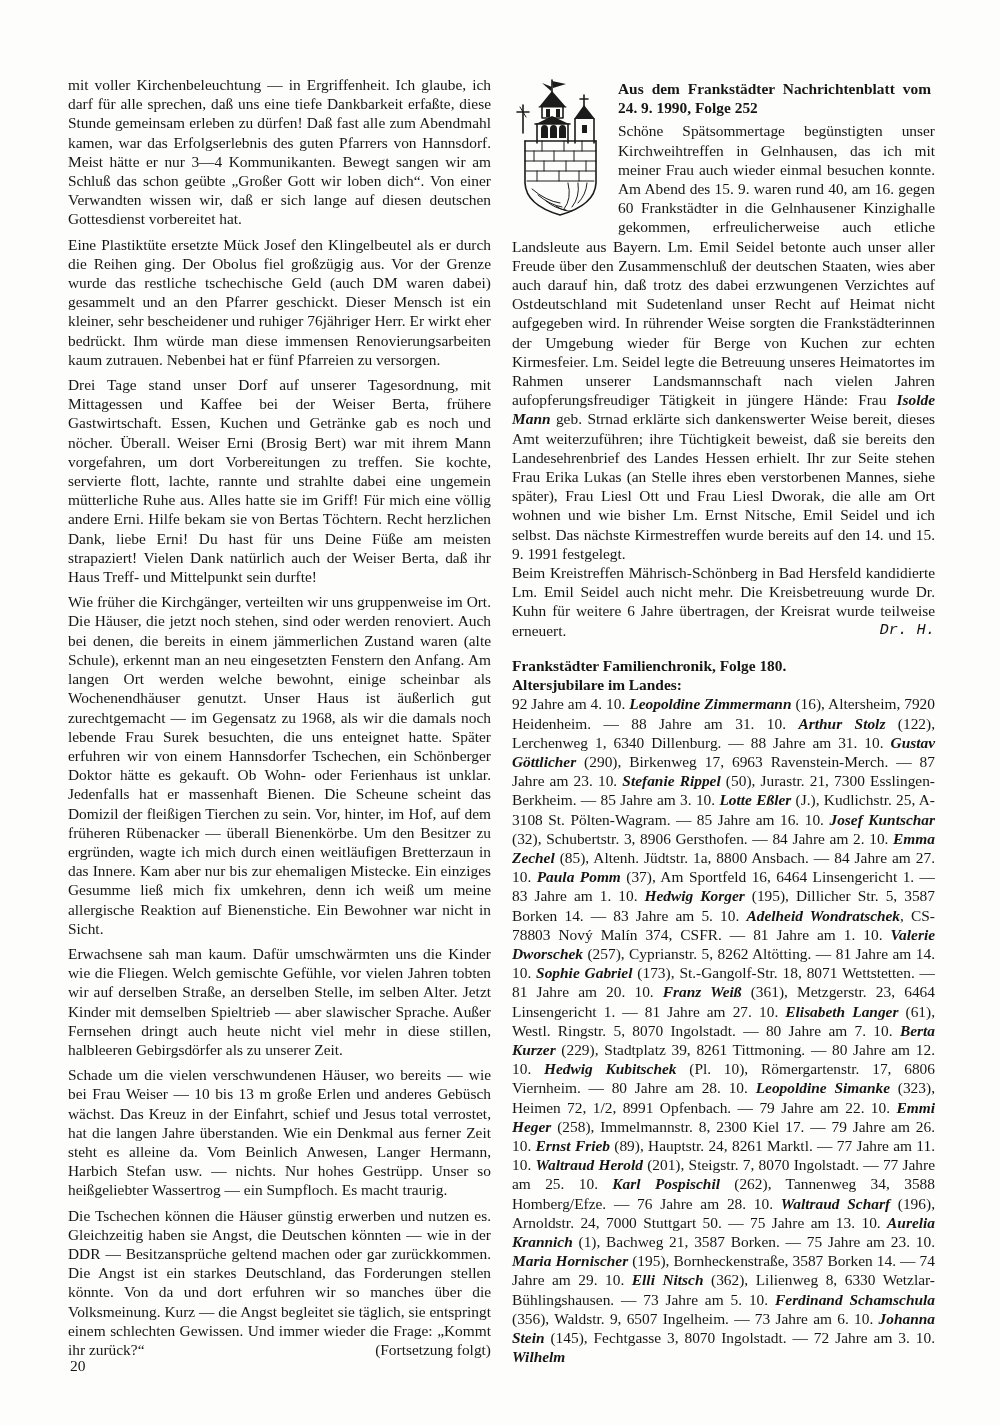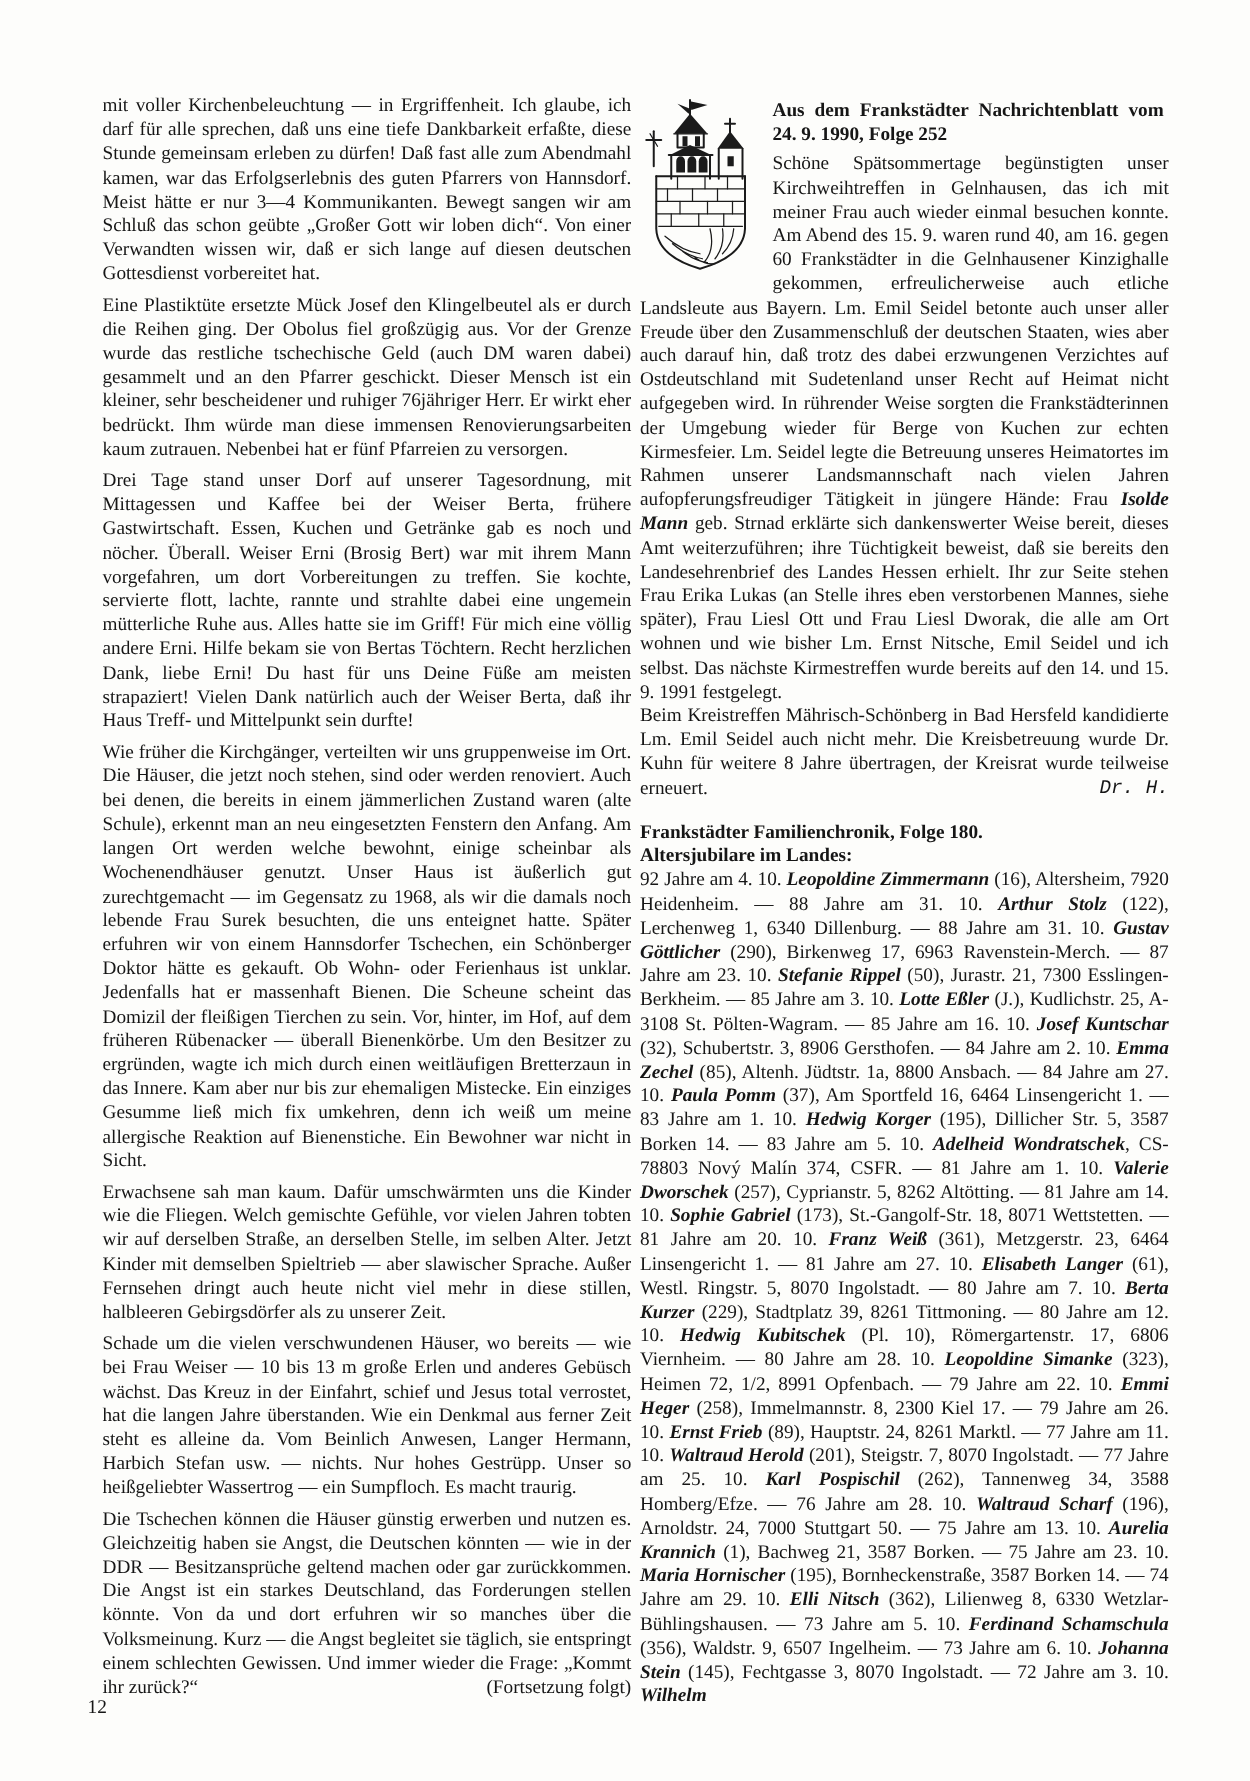--- a/index.html
+++ b/index.html
@@ -3,21 +3,21 @@
 <meta charset="utf-8">
 <style>
   html, body { margin: 0; padding: 0; }
   body {
     width: 1000px; height: 1425px; position: relative;
     background: #fdfdfb; color: #161616;
     font-family: "Liberation Serif", "DejaVu Serif", serif;
     font-size: 15.4px; line-height: 19.2px;
   }
   .col { position: absolute; top: 75px; width: 423px; text-align: justify; }
-  .col-left  { left: 68px; margin-left: 14px; }
+  .col-left  { left: 68px; }
   .col-right { left: 512px; }
   .para { margin: 0 0 6px 0; }
   .rpara { margin: 0; }
   b, .bold { font-weight: bold; font-style: italic; }
   .cont-note { float: right; }
   .sig { float: right; font-style: italic; font-family: Liberation Mono, monospace; }
   .crest {
     float: left; width: 96px; height: 146px; margin: 2px 10px 2px 0;
   }
   .masthead-title {
@@ -90,25 +90,25 @@
       <path class="ink-thin" d="M30,64 L30,74 M52,64 L52,74 M70,64 L70,74 M22,74 L22,84 M42,74 L42,84 M62,74 L62,84 M32,84 L32,94 M54,84 L54,94 M74,84 L74,94 M25,94 L25,104 M47,94 L47,104 M67,94 L67,104"></path>
 
       <path class="ink-thin" d="M20,112 Q34,124 48,126 M26,118 Q38,128 50,130 M34,124 Q44,132 54,133 M44,129 Q52,135 60,134 M56,106 Q60,122 52,132 M66,106 Q68,120 60,130 M75,106 Q74,118 66,126"></path>
     </svg>
   </div>
 
   <p class="masthead-subtitle">Aus dem Frankstädter Nachrichtenblatt vom 24. 9. 1990, Folge 252</p>
 
   <p class="rpara">Schöne Spätsommertage begünstigten unser Kirchweihtreffen in Gelnhausen, das ich mit meiner Frau auch wieder einmal besuchen konnte. Am Abend des 15. 9. waren rund 40, am 16. gegen 60 Frankstädter in die Gelnhausener Kinzighalle gekommen, erfreulicherweise auch etliche Landsleute aus Bayern. Lm. Emil Seidel betonte auch unser aller Freude über den Zusammenschluß der deutschen Staaten, wies aber auch darauf hin, daß trotz des dabei erzwungenen Verzichtes auf Ostdeutschland mit Sudetenland unser Recht auf Heimat nicht aufgegeben wird. In rührender Weise sorgten die Frankstädterinnen der Umgebung wieder für Berge von Kuchen zur echten Kirmesfeier. Lm. Seidel legte die Betreuung unseres Heimatortes im Rahmen unserer Landsmannschaft nach vielen Jahren aufopferungsfreudiger Tätigkeit in jüngere Hände: Frau <b>Isolde Mann</b> geb. Strnad erklärte sich dankenswerter Weise bereit, dieses Amt weiterzuführen; ihre Tüchtigkeit beweist, daß sie bereits den Landesehrenbrief des Landes Hessen erhielt. Ihr zur Seite stehen Frau Erika Lukas (an Stelle ihres eben verstorbenen Mannes, siehe später), Frau Liesl Ott und Frau Liesl Dworak, die alle am Ort wohnen und wie bisher Lm. Ernst Nitsche, Emil Seidel und ich selbst. Das nächste Kirmestreffen wurde bereits auf den 14. und 15. 9. 1991 festgelegt.</p>
   <p class="rpara">
-    <span>Beim Kreistreffen Mährisch-Schönberg in Bad Hersfeld kandidierte Lm. Emil Seidel auch nicht mehr. Die Kreisbetreuung wurde Dr. Kuhn für weitere 8 Jahre übertragen, der Kreisrat wurde teilweise erneuert.</span>
+    <span>Beim Kreistreffen Mährisch-Schönberg in Bad Hersfeld kandidierte Lm. Emil Seidel auch nicht mehr. Die Kreisbetreuung wurde Dr. Kuhn für weitere 6 Jahre übertragen, der Kreisrat wurde teilweise erneuert.</span>
     <span class="sig">Dr. H.</span>
   </p>
 
   <div class="chronicle">
     <p class="chronicle-heading">Frankstädter Familienchronik, Folge 180.</p>
     <p class="chronicle-subheading">Altersjubilare im Landes:</p>
     <p class="rpara">92 Jahre am 4. 10. <b>Leopoldine Zimmermann</b> (16), Altersheim, 7920 Heidenheim. — 88 Jahre am 31. 10. <b>Arthur Stolz</b> (122), Lerchenweg 1, 6340 Dillenburg. — 88 Jahre am 31. 10. <b>Gustav Göttlicher</b> (290), Birkenweg 17, 6963 Ravenstein-Merch. — 87 Jahre am 23. 10. <b>Stefanie Rippel</b> (50), Jurastr. 21, 7300 Esslingen-Berkheim. — 85 Jahre am 3. 10. <b>Lotte Eßler</b> (J.), Kudlichstr. 25, A-3108 St. Pölten-Wagram. — 85 Jahre am 16. 10. <b>Josef Kuntschar</b> (32), Schubertstr. 3, 8906 Gersthofen. — 84 Jahre am 2. 10. <b>Emma Zechel</b> (85), Altenh. Jüdtstr. 1a, 8800 Ansbach. — 84 Jahre am 27. 10. <b>Paula Pomm</b> (37), Am Sportfeld 16, 6464 Linsengericht 1. — 83 Jahre am 1. 10. <b>Hedwig Korger</b> (195), Dillicher Str. 5, 3587 Borken 14. — 83 Jahre am 5. 10. <b>Adelheid Wondratschek</b>, CS-78803 Nový Malín 374, CSFR. — 81 Jahre am 1. 10. <b>Valerie Dworschek</b> (257), Cyprianstr. 5, 8262 Altötting. — 81 Jahre am 14. 10. <b>Sophie Gabriel</b> (173), St.-Gangolf-Str. 18, 8071 Wettstetten. — 81 Jahre am 20. 10. <b>Franz Weiß</b> (361), Metzgerstr. 23, 6464 Linsengericht 1. — 81 Jahre am 27. 10. <b>Elisabeth Langer</b> (61), Westl. Ringstr. 5, 8070 Ingolstadt. — 80 Jahre am 7. 10. <b>Berta Kurzer</b> (229), Stadtplatz 39, 8261 Tittmoning. — 80 Jahre am 12. 10. <b>Hedwig Kubitschek</b> (Pl. 10), Römergartenstr. 17, 6806 Viernheim. — 80 Jahre am 28. 10. <b>Leopoldine Simanke</b> (323), Heimen 72, 1/2, 8991 Opfenbach. — 79 Jahre am 22. 10. <b>Emmi Heger</b> (258), Immelmannstr. 8, 2300 Kiel 17. — 79 Jahre am 26. 10. <b>Ernst Frieb</b> (89), Hauptstr. 24, 8261 Marktl. — 77 Jahre am 11. 10. <b>Waltraud Herold</b> (201), Steigstr. 7, 8070 Ingolstadt. — 77 Jahre am 25. 10. <b>Karl Pospischil</b> (262), Tannenweg 34, 3588 Homberg/Efze. — 76 Jahre am 28. 10. <b>Waltraud Scharf</b> (196), Arnoldstr. 24, 7000 Stuttgart 50. — 75 Jahre am 13. 10. <b>Aurelia Krannich</b> (1), Bachweg 21, 3587 Borken. — 75 Jahre am 23. 10. <b>Maria Hornischer</b> (195), Bornheckenstraße, 3587 Borken 14. — 74 Jahre am 29. 10. <b>Elli Nitsch</b> (362), Lilienweg 8, 6330 Wetzlar-Bühlingshausen. — 73 Jahre am 5. 10. <b>Ferdinand Schamschula</b> (356), Waldstr. 9, 6507 Ingelheim. — 73 Jahre am 6. 10. <b>Johanna Stein</b> (145), Fechtgasse 3, 8070 Ingolstadt. — 72 Jahre am 3. 10. <b>Wilhelm</b></p>
   </div>
 
 </div>
 
-<div class="page-number">12</div>
+<div class="page-number">20</div>
 
 </body></html>

